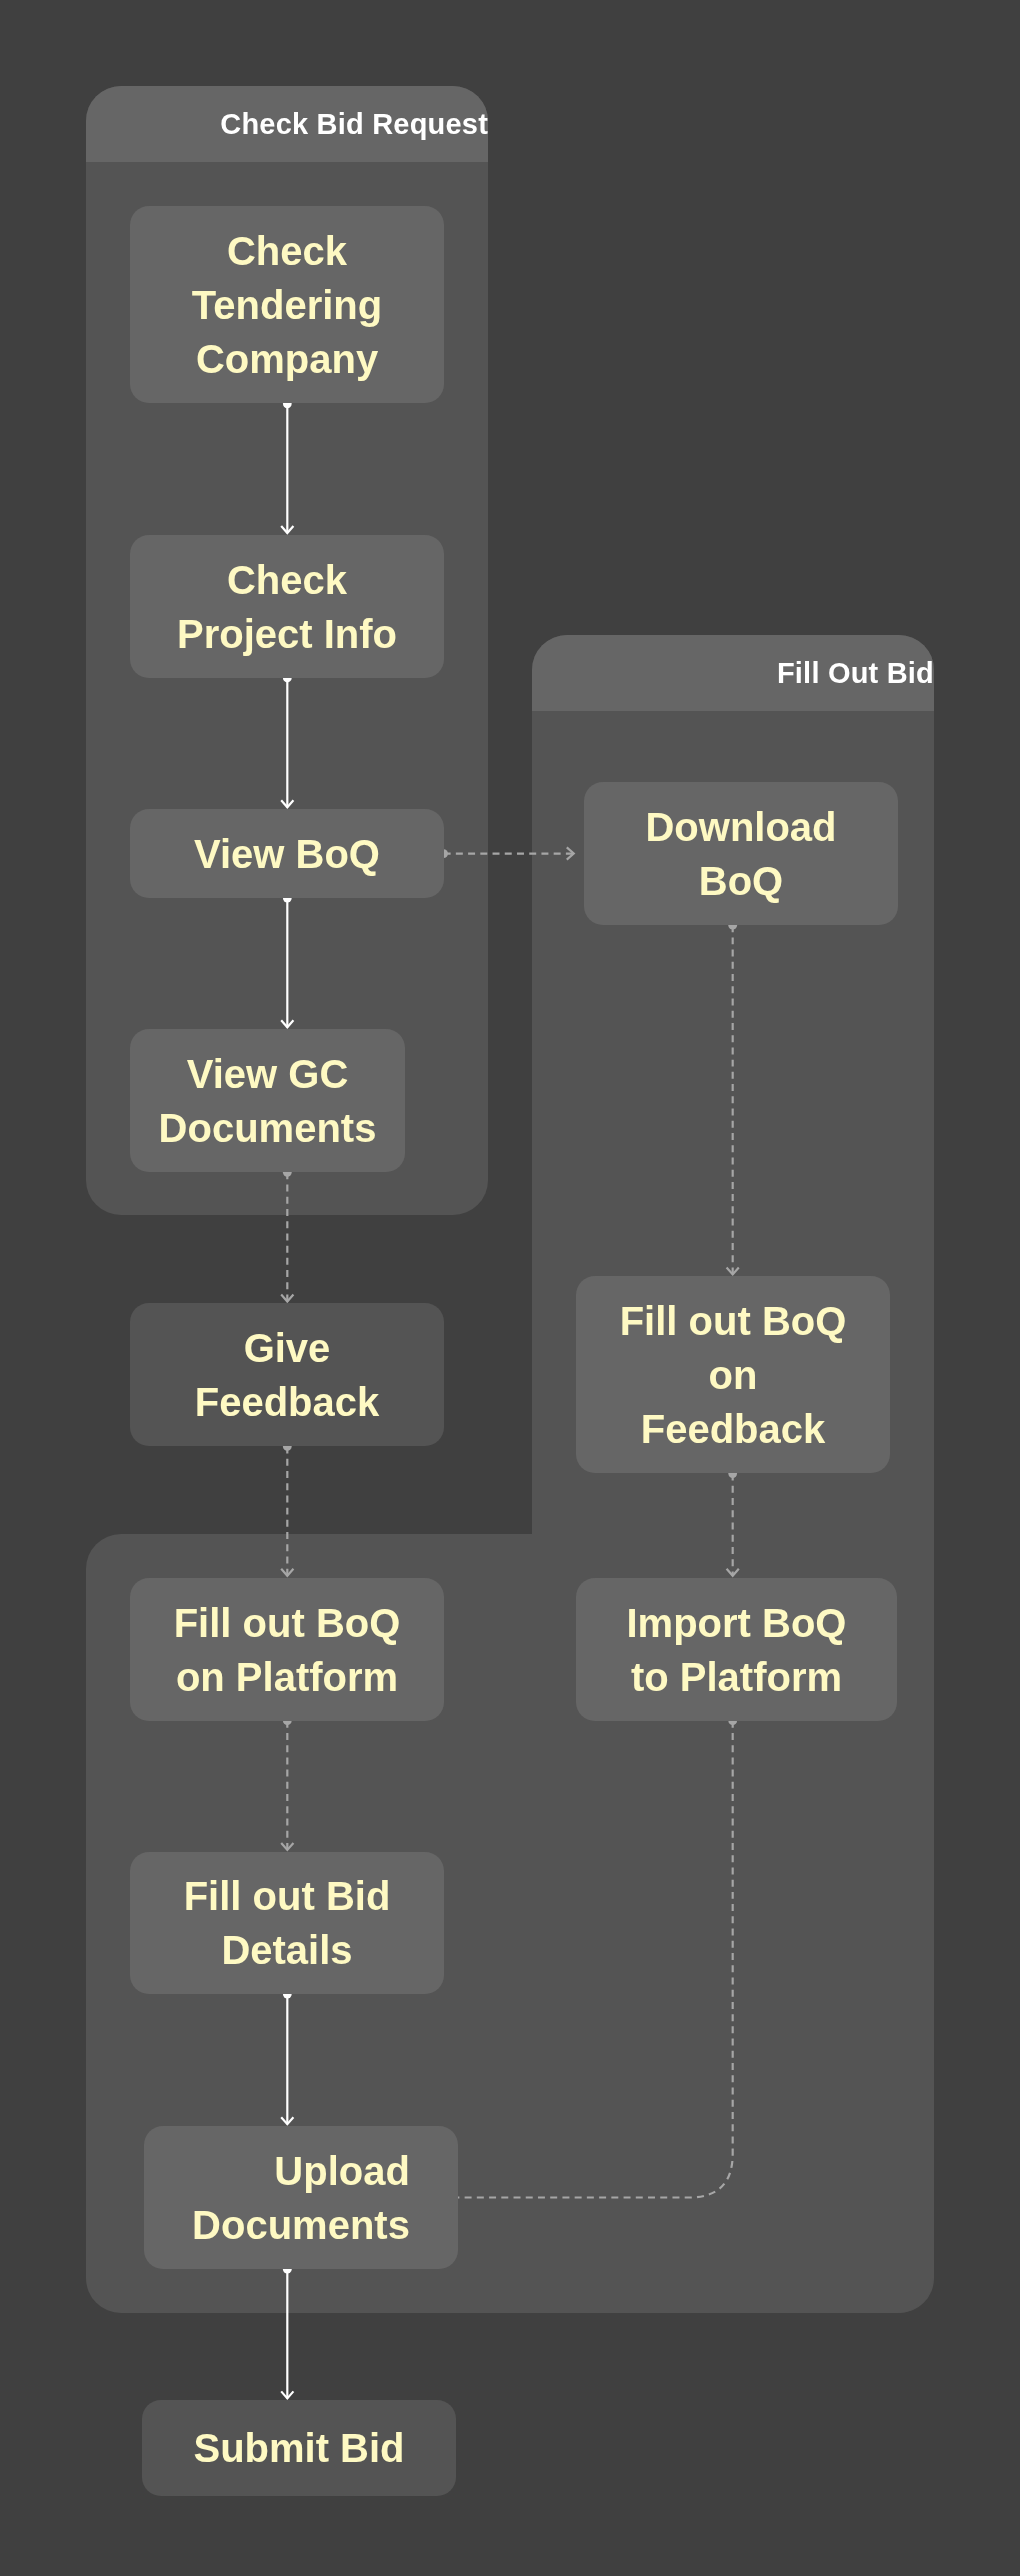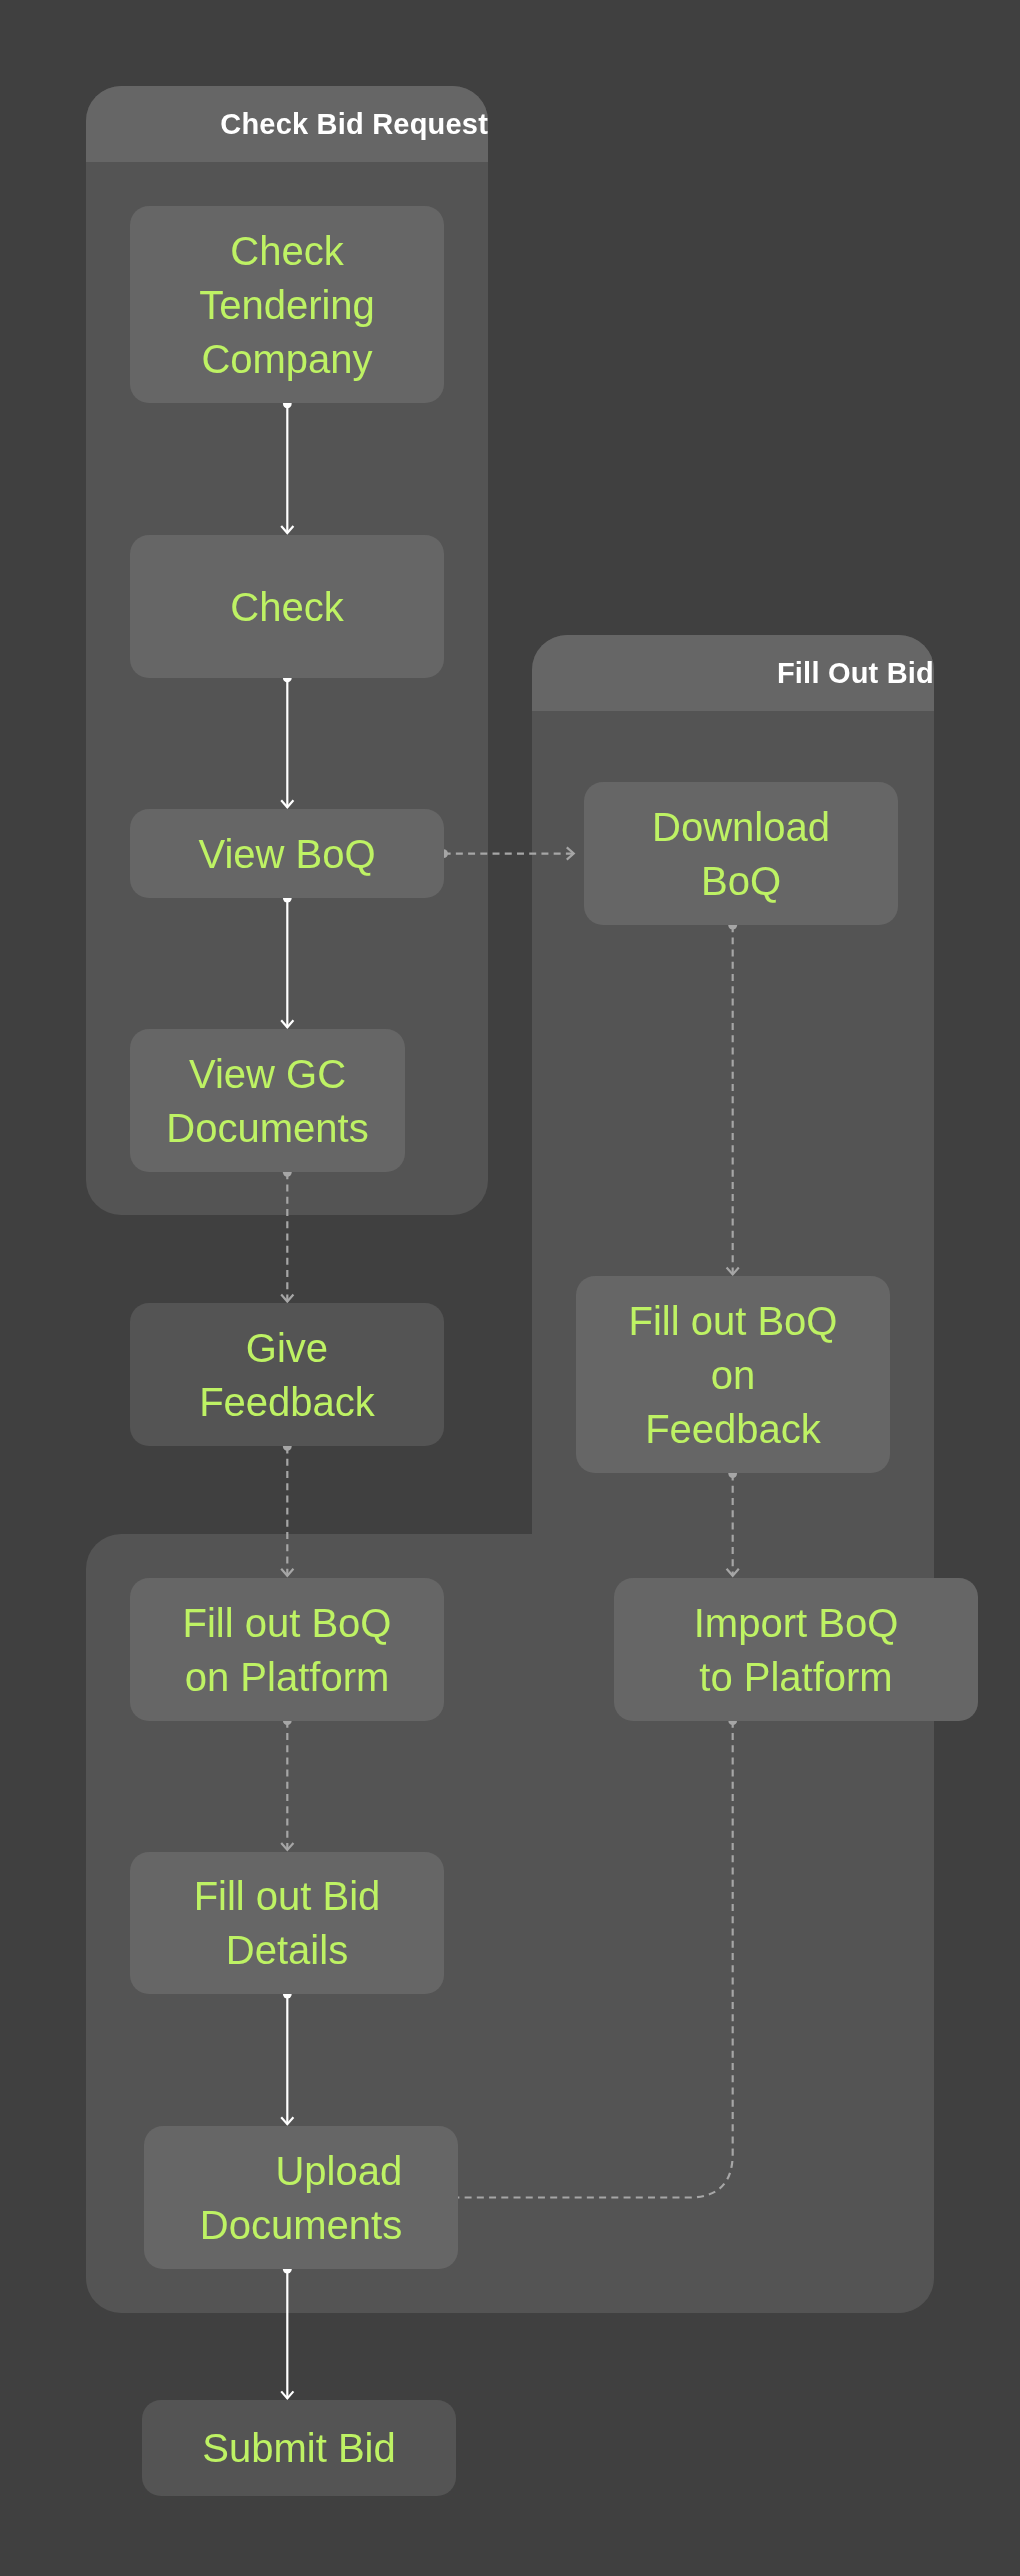--- a/index.html
+++ b/index.html
@@ -8,23 +8,23 @@
     overflow: hidden; font-family: "Liberation Sans", "DejaVu Sans", sans-serif;
   }
   .group-body { position: absolute; background: #545454; }
   .group-header {
     position: absolute; background: #666666; color: #ffffff;
     display: flex; align-items: center; justify-content: flex-end;
     font-size: 29px; font-weight: 700; letter-spacing: 0.2px;
     border-radius: 35px 35px 0 0;
   }
   .node {
-    position: absolute; border-radius: 19px; color: #bef264;
+    position: absolute; border-radius: 19px; color: #fef9c3;
     display: flex; align-items: center; justify-content: center; text-align: center;
-    font-size: 40px; font-weight: 400; line-height: 54px; box-sizing: border-box; padding: 0 15.7px;
+    font-size: 40px; font-weight: 700; line-height: 54px; box-sizing: border-box; padding: 0 15.7px;
     cursor: pointer;
   }
   .node.in { background: #666666; }
   .node.out { background: #545454; }
   .node span { display: block; }
   svg.edges { position: absolute; left: 0; top: 0; pointer-events: none; }
 </style>
 </head>
 <body>
 
@@ -97,20 +97,21 @@
   <div>
     <span>Check</span>
     <span>Tendering</span>
     <span>Company</span>
   </div>
 </div>
 
 <div class="node in" style="left:130px; top:535px; width:314px; height:143px;">
   <div>
     <span>Check</span>
+    <span>Project Info</span>
   </div>
 </div>
 
 <div class="node in" style="left:130px; top:809px; width:314px; height:89px;">
   <div>
     <span>View BoQ</span>
   </div>
 </div>
 
 <div class="node in" style="left:130px; top:1029px; width:275px; height:143px;">
@@ -142,21 +143,21 @@
   </div>
 </div>
 
 <div class="node in" style="left:130px; top:1578px; width:314px; height:143px;">
   <div>
     <span>Fill out BoQ</span>
     <span>on Platform</span>
   </div>
 </div>
 
-<div class="node in" style="left:576px; top:1578px; width:364px; height:143px;margin-left:38px;">
+<div class="node in" style="left:576px; top:1578px; width:321px; height:143px;">
   <div>
     <span>Import BoQ</span>
     <span>to Platform</span>
   </div>
 </div>
 
 <div class="node in" style="left:130px; top:1852px; width:314px; height:142px;">
   <div>
     <span>Fill out Bid</span>
     <span>Details</span>

